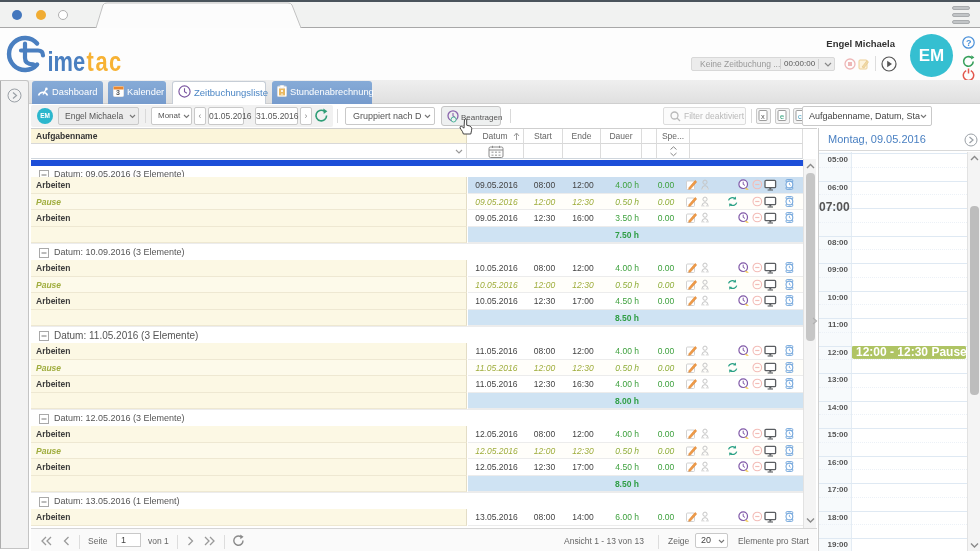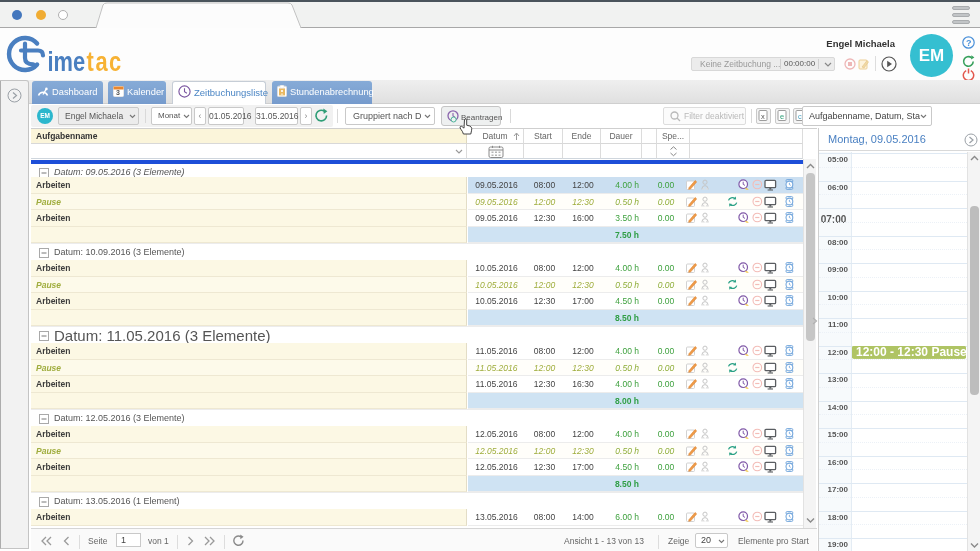--- a/index.html
+++ b/index.html
@@ -320,21 +320,21 @@
 <div class="fcell" style="left:493px;width:39px;"></div>
 <div class="fcell" style="left:532px;width:38px;"></div>
 <div class="fcell" style="left:570px;width:41px;"></div>
 <div class="fcell" style="left:611px;width:15px;"></div>
 <div class="fcell" style="left:626px;width:33px;">
       <svg width="9" height="11" style="position:absolute;left:12px;top:2px;">
         <path d="M 1.5 3.5 L 4.5 0.8 L 7.5 3.5 M 1.5 7 L 4.5 9.7 L 7.5 7" fill="none" stroke="#888" stroke-width="1"></path>
       </svg>
     </div>
 <div class="fcell" style="left:659px;width:113px;"></div>
-<div class="grow" style="top:31px;height:31px;border-top:4px solid #1d4ed8;font-style:italic;">
+<div class="grow" style="top:31px;height:31px;border-top:6px solid #1d4ed8;">
       <svg width="10" height="10" style="position:absolute;left:8px;top:4px;">
         <rect x="0.5" y="0.5" width="9" height="9" fill="#fff" stroke="#a9a9a9"></rect>
         <line x1="2.5" y1="5" x2="7.5" y2="5" stroke="#777"></line>
       </svg>
       <span style="position:absolute;left:23px;top:0;line-height:17px;font-size:9px;color:#555;">Datum: 09.05.2016 (3 Elemente)</span>
     </div>
 <div class="grow" style="top:48px;height:16.5px;">
       <div class="namecell" style="background:#fcf8e4;line-height:16.5px;">Arbeiten</div>
       <div class="valcell" style="background:#cbdff1;line-height:16.5px;font-size:8.5px;">
         <span class="rowtxt" style="left:0;width:57px;text-align:center;color:#444;">09.05.2016</span>
@@ -519,21 +519,21 @@
       <div class="namecell" style="background:#fcf8e4;"></div>
       <div class="valcell" style="background:#cfe3f3;line-height:16.5px;">
         <span class="rowtxt" style="left:134px;width:37px;text-align:right;color:#2f9e45;font-weight:bold;">8.50 h</span>
       </div>
     </div>
 <div class="grow" style="top:197px;height:17px;border-top:1px solid #ececec;">
       <svg width="10" height="10" style="position:absolute;left:8px;top:4px;">
         <rect x="0.5" y="0.5" width="9" height="9" fill="#fff" stroke="#a9a9a9"></rect>
         <line x1="2.5" y1="5" x2="7.5" y2="5" stroke="#777"></line>
       </svg>
-      <span style="position:absolute;left:23px;top:0;line-height:17px;font-size:15px;color:#555;text-align:right;">Datum: 11.05.2016 (3 Elemente)</span>
+      <span style="position:absolute;left:23px;top:0;line-height:17px;font-size:10px;color:#555;text-align:right;">Datum: 11.05.2016 (3 Elemente)</span>
     </div>
 <div class="grow" style="top:214px;height:16.5px;">
       <div class="namecell" style="background:#fcf8e4;line-height:16.5px;">Arbeiten</div>
       <div class="valcell" style="background:#fff;line-height:16.5px;font-size:8.5px;">
         <span class="rowtxt" style="left:0;width:57px;text-align:center;color:#444;">11.05.2016</span>
         <span class="rowtxt" style="left:57px;width:39px;text-align:center;color:#444;">08:00</span>
         <span class="rowtxt" style="left:96px;width:38px;text-align:center;color:#444;">12:00</span>
         <span class="rowtxt" style="left:134px;width:37px;text-align:right;color:#3ea13e;">4.00 h</span>
         <span class="rowtxt" style="left:184px;width:28px;text-align:center;color:#3ea13e;">0.00</span>
         <svg class="ri" style="left:218px;" width="12" height="12">
@@ -806,21 +806,21 @@
     </div>
 <div style="position:absolute;left:0;top:24px;width:161px;height:399px;overflow:hidden;">
 <div style="position:absolute;left:0;top:0;width:33px;height:399px;background:#f7fafc;border-right:1px solid #e4ecf4;"></div>
 <div style="position:absolute;left:0;top:1.0px;width:148px;height:1px;background:#dfe9f3;"></div>
 <div style="position:absolute;left:0;top:3.0px;width:29px;text-align:right;font-size:8px;color:#555;font-weight:bold;">05:00</div>
 <div style="position:absolute;left:0;top:14.75px;width:148px;height:0;border-top:1px dotted #ecf1f7;"></div>
 <div style="position:absolute;left:0;top:28.5px;width:148px;height:1px;background:#dfe9f3;"></div>
 <div style="position:absolute;left:0;top:30.5px;width:29px;text-align:right;font-size:8px;color:#555;font-weight:bold;">06:00</div>
 <div style="position:absolute;left:0;top:42.25px;width:148px;height:0;border-top:1px dotted #ecf1f7;"></div>
 <div style="position:absolute;left:0;top:56.0px;width:148px;height:1px;background:#dfe9f3;"></div>
-<div style="position:absolute;left:0;top:62px;width:29px;text-align:center;font-size:10px;color:#555;font-weight:bold;">07:00</div>
+<div style="position:absolute;left:0;top:48px;width:29px;text-align:center;font-size:12px;color:#555;font-weight:bold;">07:00</div>
 <div style="position:absolute;left:0;top:69.75px;width:148px;height:0;border-top:1px dotted #ecf1f7;"></div>
 <div style="position:absolute;left:0;top:83.5px;width:148px;height:1px;background:#dfe9f3;"></div>
 <div style="position:absolute;left:0;top:85.5px;width:29px;text-align:right;font-size:8px;color:#555;font-weight:bold;">08:00</div>
 <div style="position:absolute;left:0;top:97.25px;width:148px;height:0;border-top:1px dotted #ecf1f7;"></div>
 <div style="position:absolute;left:0;top:111.0px;width:148px;height:1px;background:#dfe9f3;"></div>
 <div style="position:absolute;left:0;top:113.0px;width:29px;text-align:right;font-size:8px;color:#555;font-weight:bold;">09:00</div>
 <div style="position:absolute;left:0;top:124.75px;width:148px;height:0;border-top:1px dotted #ecf1f7;"></div>
 <div style="position:absolute;left:0;top:138.5px;width:148px;height:1px;background:#dfe9f3;"></div>
 <div style="position:absolute;left:0;top:140.5px;width:29px;text-align:right;font-size:8px;color:#555;font-weight:bold;">10:00</div>
 <div style="position:absolute;left:0;top:152.25px;width:148px;height:0;border-top:1px dotted #ecf1f7;"></div>

